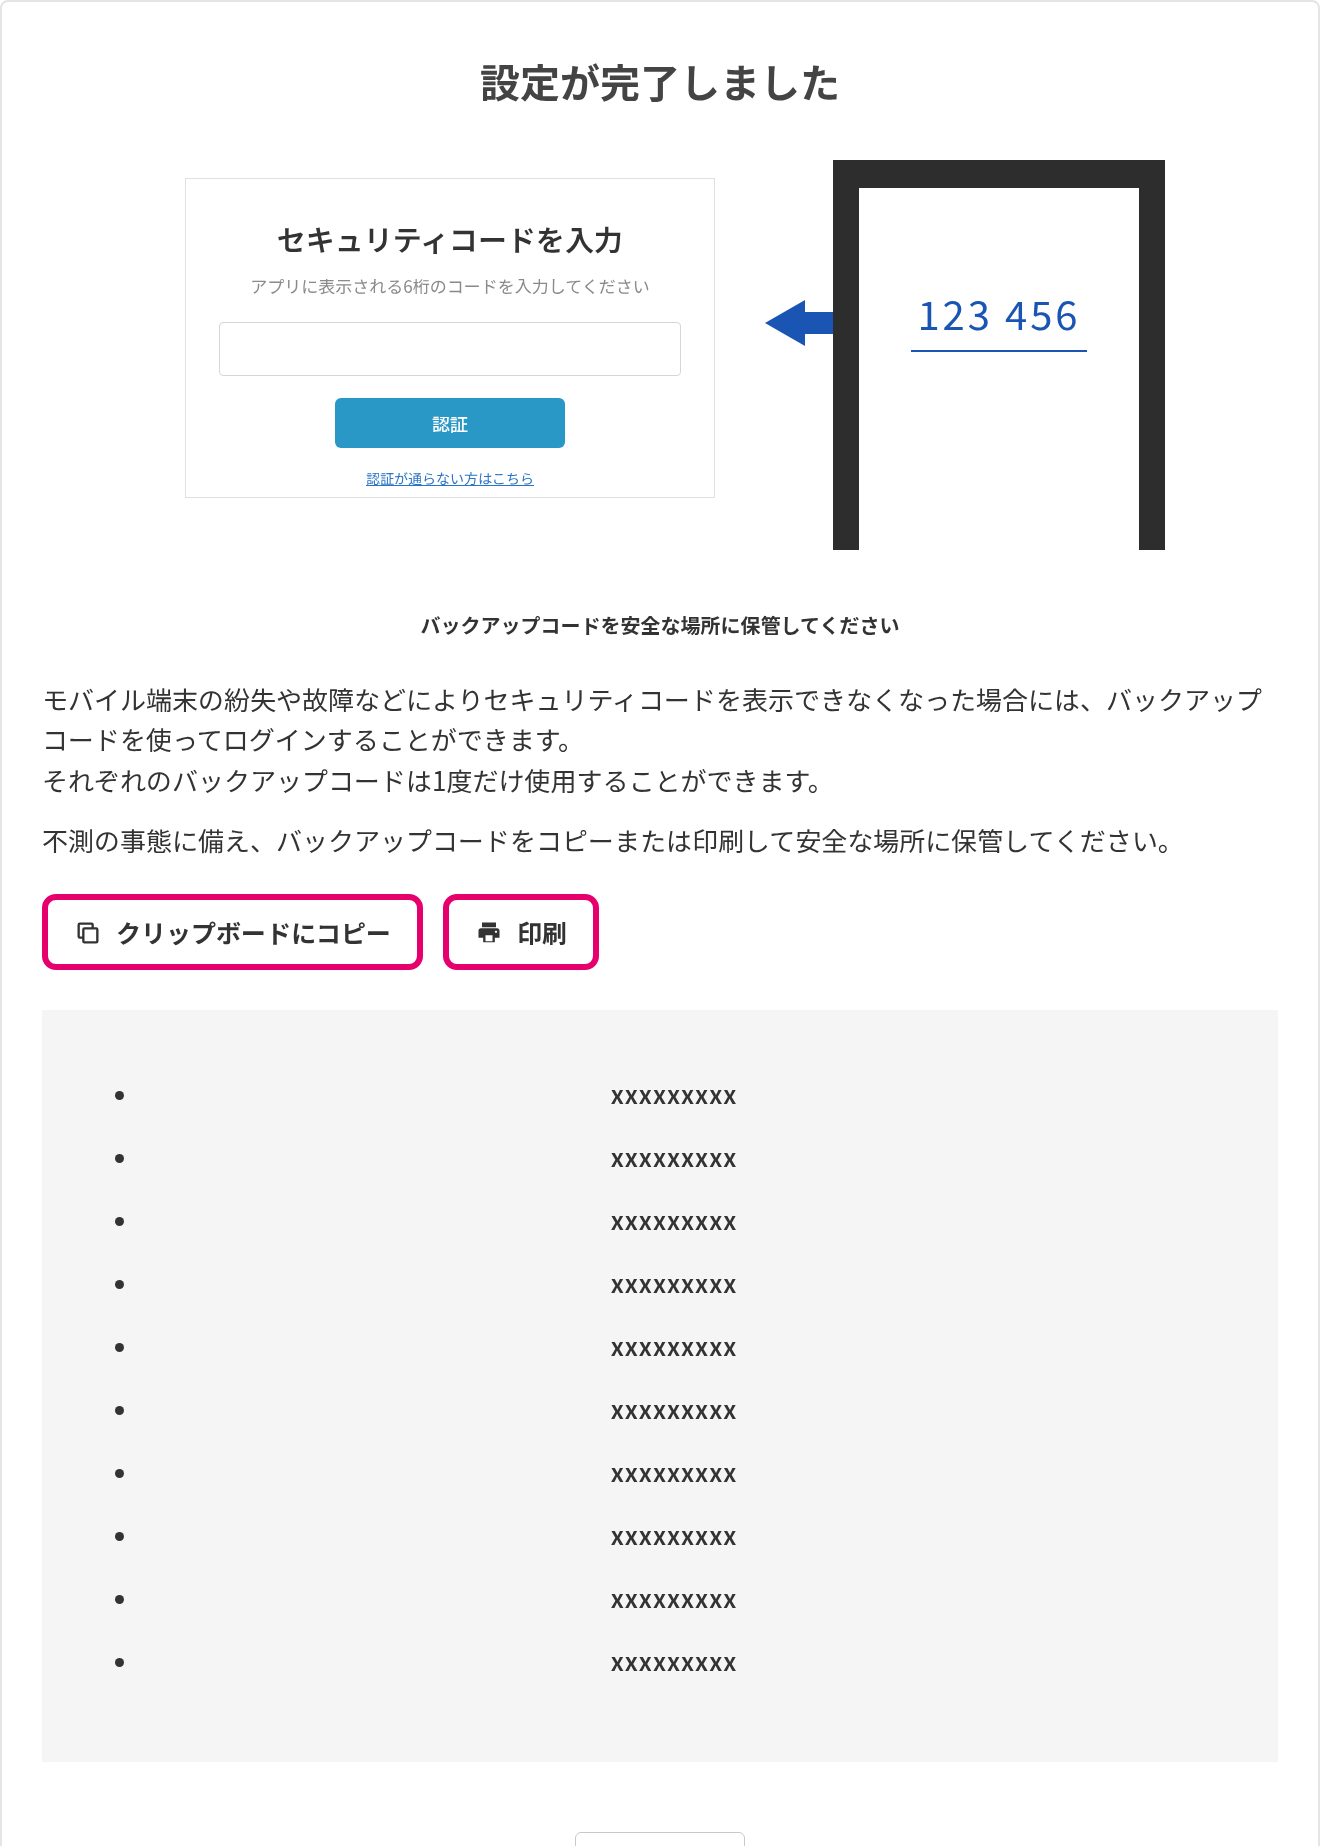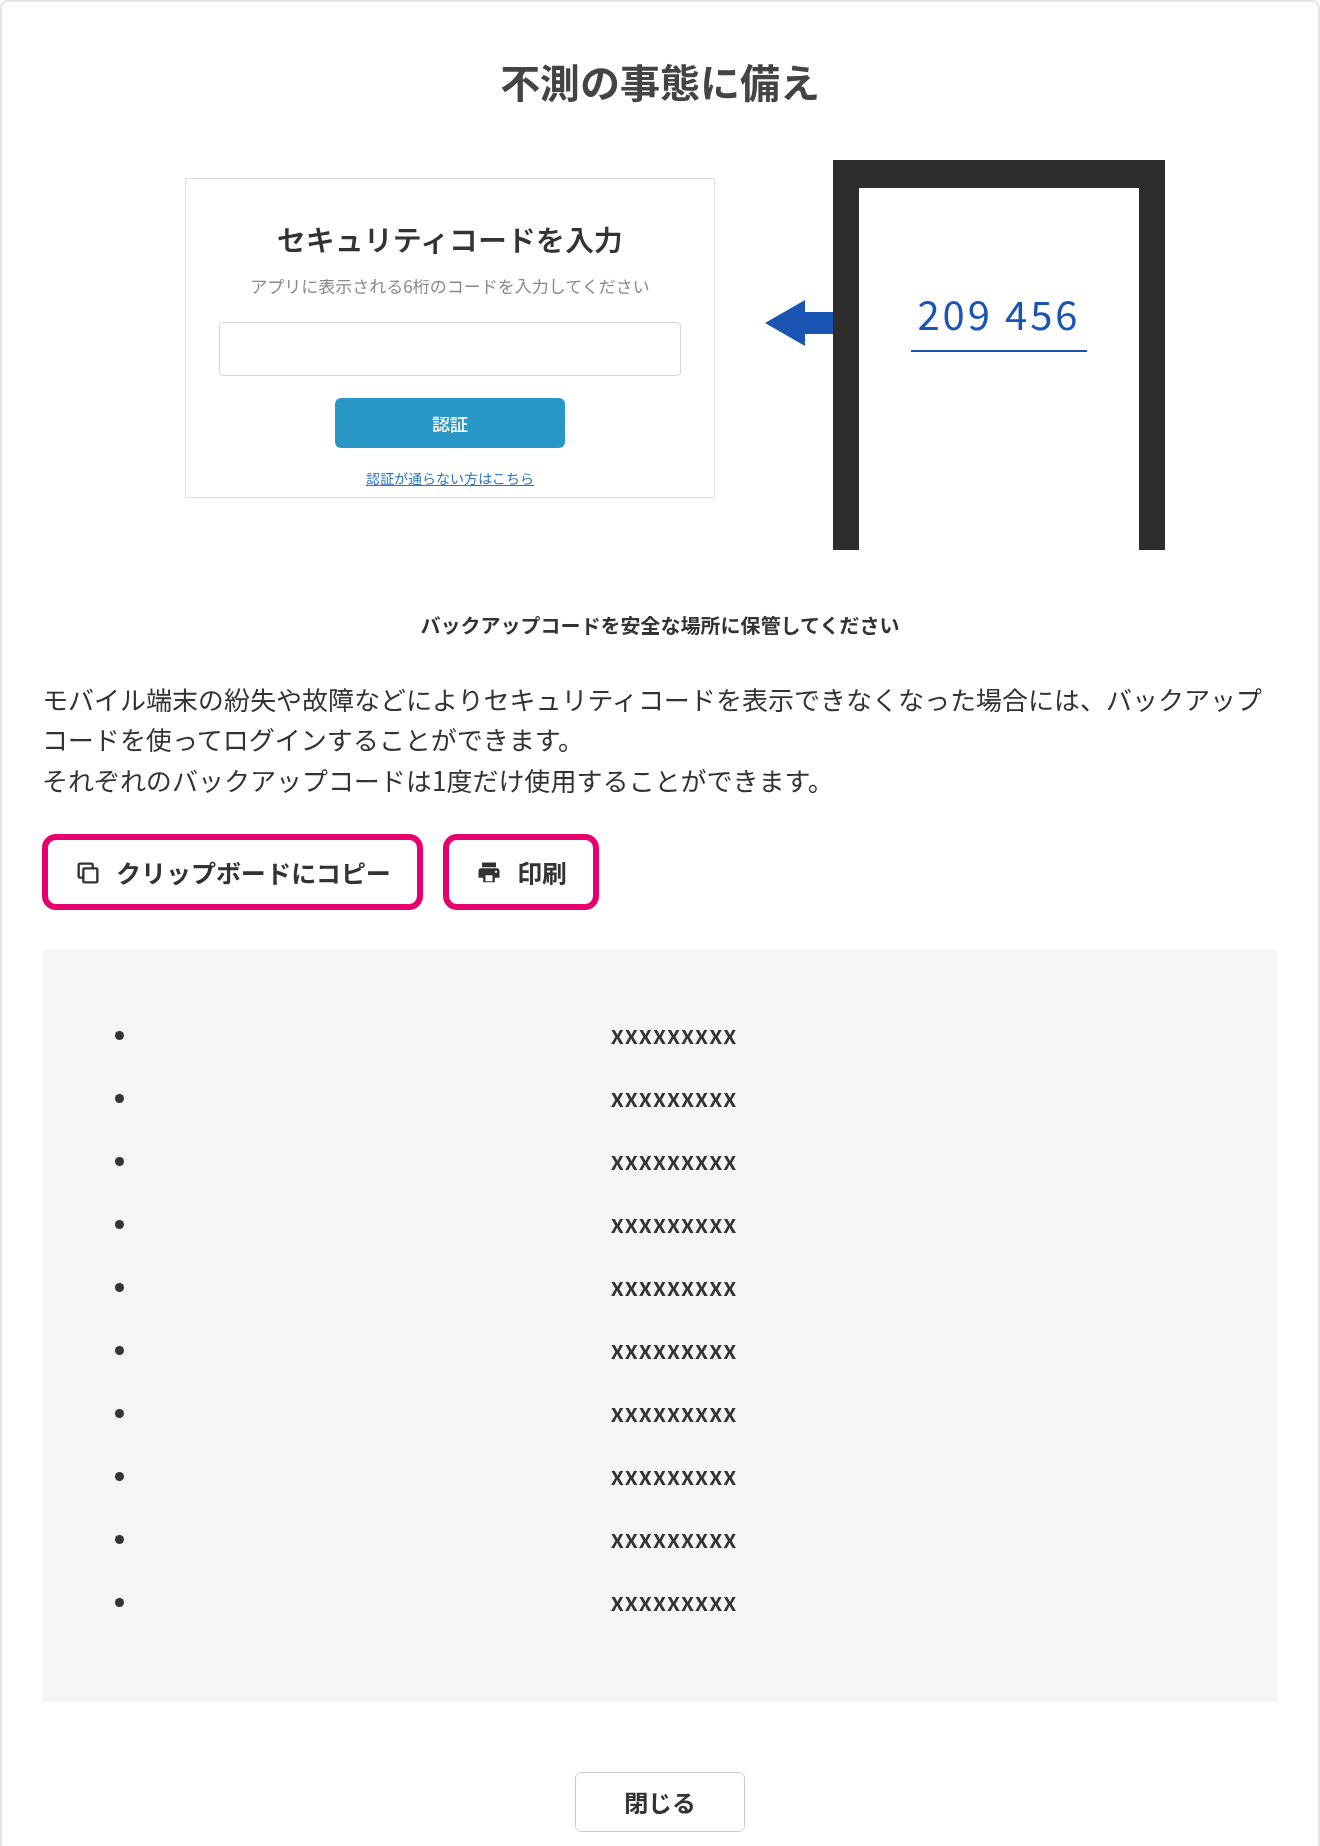--- a/index.html
+++ b/index.html
@@ -210,45 +210,46 @@
     color: #333;
     background: #fff;
     box-sizing: border-box;
   }
 </style>
 </head>
 <body>
 
 <div class="page">
 
-  <h1 class="page-title">不測の事態に備え</h1>
+  <h1 class="page-title">設定が完了しました</h1>
 
   <div class="illustration">
     <div class="dialog-box">
       <div class="dialog-title">セキュリティコードを入力</div>
       <div class="dialog-sub">アプリに表示される6桁のコードを入力してください</div>
       <div class="dialog-input"></div>
       <div class="dialog-verify">認証</div>
       <div class="dialog-link">認証が通らない方はこちら</div>
     </div>
     <div class="arrow">
       <div class="head"></div>
       <div class="shaft"></div>
     </div>
     <div class="phone">
       <div class="phone-screen">
-        <span class="phone-code">209 456</span>
+        <span class="phone-code">123 456</span>
       </div>
     </div>
   </div>
 
   <h2 class="subheading">バックアップコードを安全な場所に保管してください</h2>
 
   <p class="body-text" style="white-space: pre-line;">モバイル端末の紛失や故障などによりセキュリティコードを表示できなくなった場合には、バックアップコードを使ってログインすることができます。
 それぞれのバックアップコードは1度だけ使用することができます。</p>
+  <p class="body-text">不測の事態に備え、バックアップコードをコピーまたは印刷して安全な場所に保管してください。</p>
 
   <div class="btn-row">
     <div class="hl-btn">
       <span class="icn">
         <svg viewBox="0 0 24 24" width="28" height="28" fill="none" stroke="#333" stroke-width="2">
           <rect x="8" y="8" width="12" height="12" rx="1"></rect>
           <path d="M16 8 V5 a1 1 0 0 0 -1 -1 H5 a1 1 0 0 0 -1 1 v10 a1 1 0 0 0 1 1 h3"></path>
         </svg>
       </span>
       <span>クリップボードにコピー</span>

